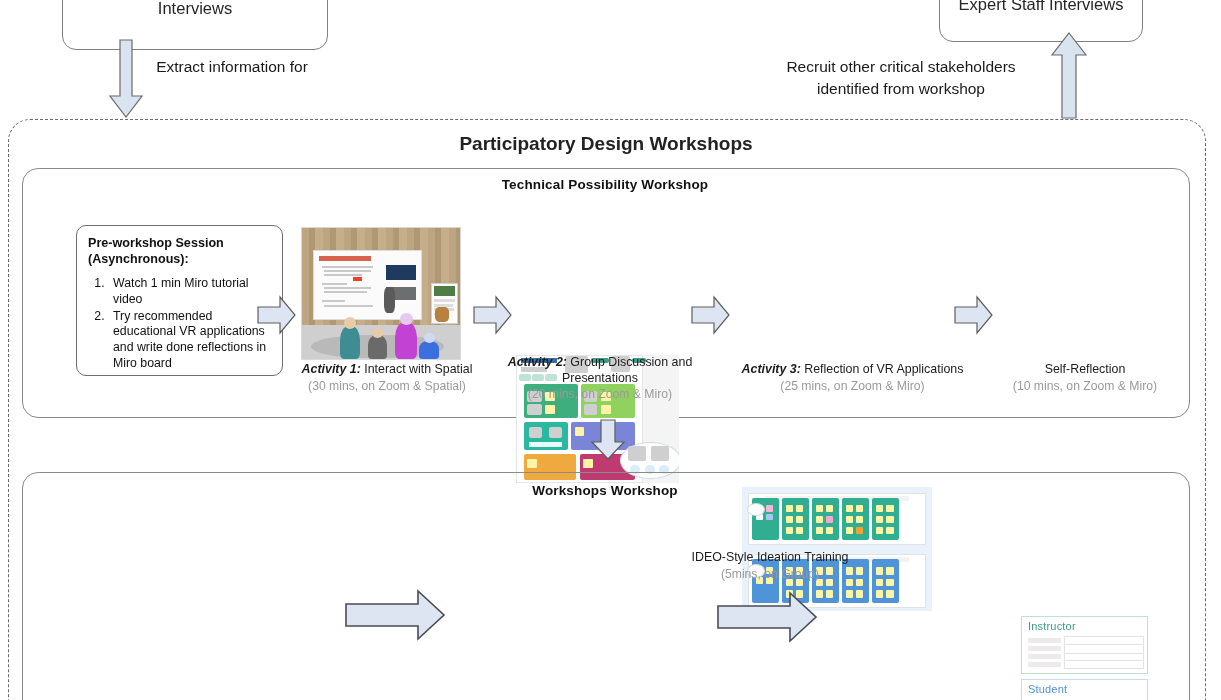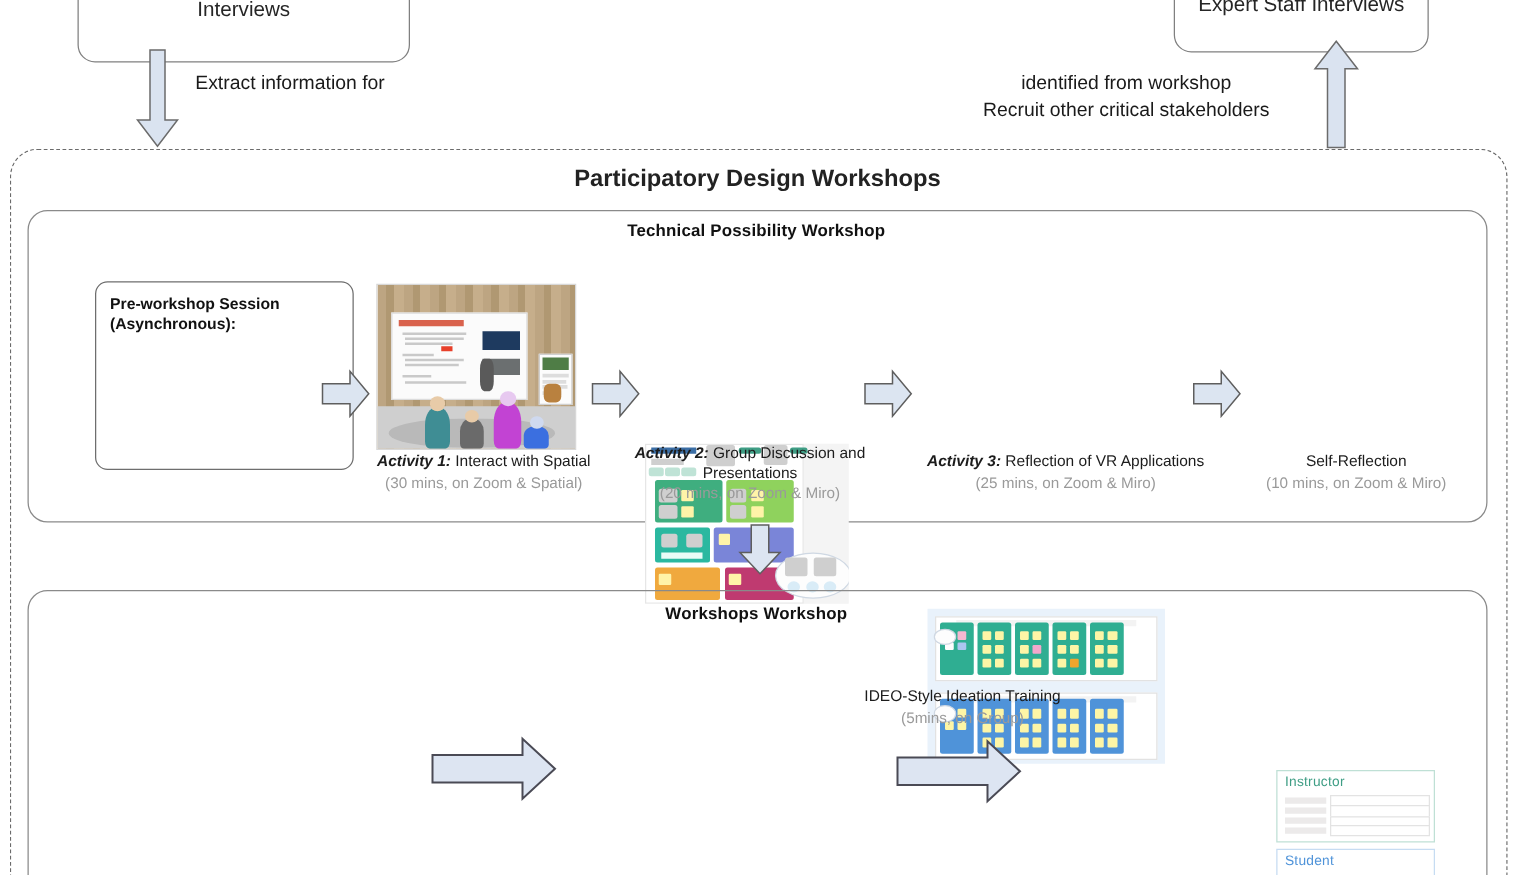--- a/index.html
+++ b/index.html
@@ -105,37 +105,41 @@
   <polygon points="12,0 24,0 24,56 34,56 18,77 2,56 12,56" fill="#dae3f0" stroke="#6b6b6b" stroke-width="1.2"></polygon>
 </svg>
 <div class="abs flowlabel" style="left:143px;top:56px;width:178px;">
   <div>Extract information for</div>
 </div>
 
 <svg class="abs" style="left:1050px;top:33px;" width="38" height="86" viewBox="0 0 38 86">
   <polygon points="19,0 36,22 26,22 26,85 12,85 12,22 2,22" fill="#dae3f0" stroke="#6b6b6b" stroke-width="1.2"></polygon>
 </svg>
 <div class="abs flowlabel" style="left:760px;top:56px;width:282px;">
+  <div>Recruit other critical stakeholders</div>
   <div>identified from workshop</div>
-  <div>Recruit other critical stakeholders</div>
 </div>
 
 <div class="abs dashed-outer" style="left:8px;top:119px;width:1196px;height:600px;"></div>
 
 <div class="abs section-title" style="left:8px;top:133px;width:1196px;">Participatory Design Workshops</div>
 
 <div class="abs solid-panel" style="left:22px;top:168px;width:1166px;height:248px;"></div>
 
 <div class="abs panel-title" style="left:22px;top:177px;width:1166px;">Technical Possibility Workshop</div>
 
 <div class="abs prebox" style="left:44px;top:225px;width:207px;height:151px;margin-left:32px;">
   <div class="hd">
     <div>Pre-workshop Session</div>
     <div>(Asynchronous):</div>
   </div>
+  <ol>
+    <li>Watch 1 min Miro tutorial video</li>
+    <li>Try recommended educational VR applications and write done reflections in Miro board</li>
+  </ol>
 </div>
 
 <svg class="abs" style="left:258px;top:295px;" width="38" height="40" viewBox="0 0 38 40">
   <polygon points="0,12 22,12 22,2 37,20 22,38 22,28 0,28" fill="#dce5f1" stroke="#5e5e5e" stroke-width="1.2"></polygon>
 </svg>
 
 <div class="abs thumb bord" style="left:301px;top:227px;width:158px;height:131px;">
   <div class="vr-wall"></div>
   <div class="vr-floor"></div>
   <div class="vr-rug"></div>

